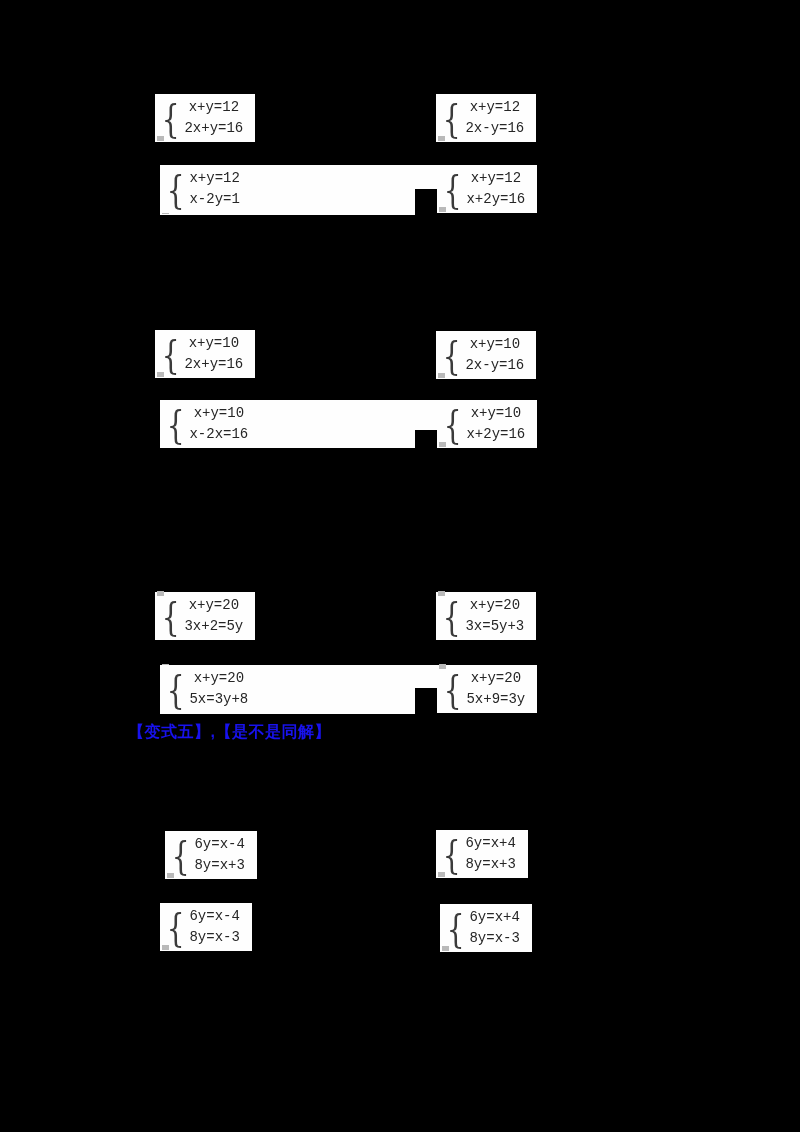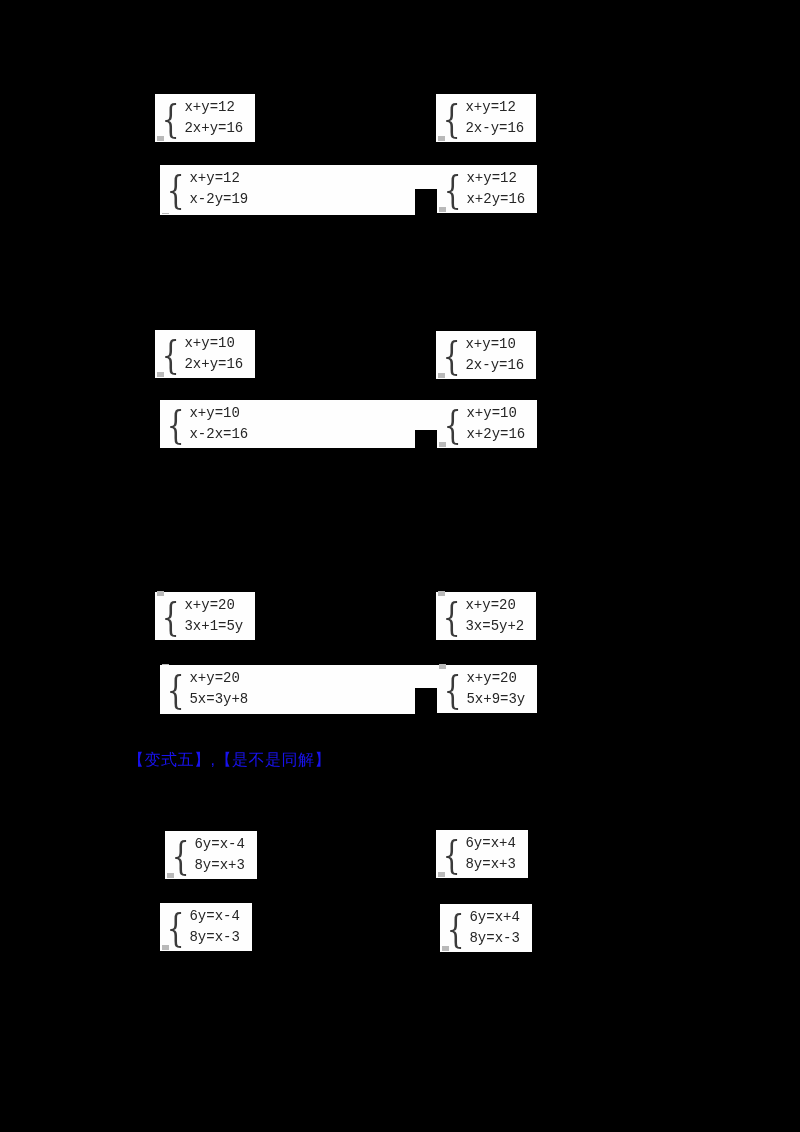--- a/index.html
+++ b/index.html
@@ -4,27 +4,27 @@
 <style>
   html,body{margin:0;padding:0;background:#000;}
   #page{position:relative;width:800px;height:1132px;background:#000;overflow:hidden;
         font-family:"Liberation Sans",sans-serif;}
   .eqbox{position:absolute;background:#fefefe;display:flex;align-items:center;
          padding:3px 12px 3px 3px;min-height:42px;}
   .brace{font-family:"DejaVu Serif",serif;font-size:40px;font-weight:300;color:#3a3a3a;
          line-height:42px;transform:scaleX(.7);display:inline-block;margin-right:1px;}
   .lines{display:flex;flex-direction:column;}
   .ln{font-family:"Liberation Mono","DejaVu Sans Mono",monospace;font-size:14px;
-      line-height:21px;color:#262626;white-space:pre;}
+      line-height:21px;color:#262626;white-space:pre;text-align:center;}
   .bridge{position:absolute;background:#fefefe;}
   .notch{position:absolute;right:0;bottom:0;width:22px;height:26px;background:#000;}
   
   .mk-bl::after{content:"";position:absolute;left:2px;bottom:1px;width:7px;height:5px;background:#b9b9b9;}
   .mk-tl::after{content:"";position:absolute;left:2px;top:-1px;width:7px;height:5px;background:#b9b9b9;}
-  .section-title{position:absolute;left:128px;top:750px;font-size:16px;font-weight:normal;
+  .section-title{position:absolute;left:128px;top:722px;font-size:16px;font-weight:bold;
                  letter-spacing:.5px;white-space:pre;}
 </style>
 </head>
 <body>
 
 <div id="page" style="background: rgb(0, 0, 0);">
 
   <div class="eqbox mk-bl" style="left:155px;top:94px">
     <span class="brace">{</span>
     <span class="lines">
@@ -39,21 +39,21 @@
       <span class="ln">2x-y=16</span>
     </span>
   </div>
   <div class="bridge mk-bl" style="left:160px;top:165px;width:277px;height:50px">
     <div class="notch"></div>
   </div>
   <div class="eqbox" style="left:160px;top:165px">
     <span class="brace">{</span>
     <span class="lines">
       <span class="ln">x+y=12</span>
-      <span class="ln">x-2y=19</span>
+      <span class="ln">x-2y=1</span>
     </span>
   </div>
   <div class="eqbox mk-bl" style="left:437px;top:165px">
     <span class="brace">{</span>
     <span class="lines">
       <span class="ln">x+y=12</span>
       <span class="ln">x+2y=16</span>
     </span>
   </div>
 
@@ -86,28 +86,28 @@
     <span class="lines">
       <span class="ln">x+y=10</span>
       <span class="ln">x+2y=16</span>
     </span>
   </div>
 
   <div class="eqbox mk-tl" style="left:155px;top:592px">
     <span class="brace">{</span>
     <span class="lines">
       <span class="ln">x+y=20</span>
-      <span class="ln">3x+1=5y</span>
+      <span class="ln">3x+2=5y</span>
     </span>
   </div>
   <div class="eqbox mk-tl" style="left:436px;top:592px">
     <span class="brace">{</span>
     <span class="lines">
       <span class="ln">x+y=20</span>
-      <span class="ln">3x=5y+2</span>
+      <span class="ln">3x=5y+3</span>
     </span>
   </div>
   <div class="bridge mk-tl" style="left:160px;top:665px;width:277px;height:49px">
     <div class="notch"></div>
   </div>
   <div class="eqbox" style="left:160px;top:665px">
     <span class="brace">{</span>
     <span class="lines">
       <span class="ln">x+y=20</span>
       <span class="ln">5x=3y+8</span>

